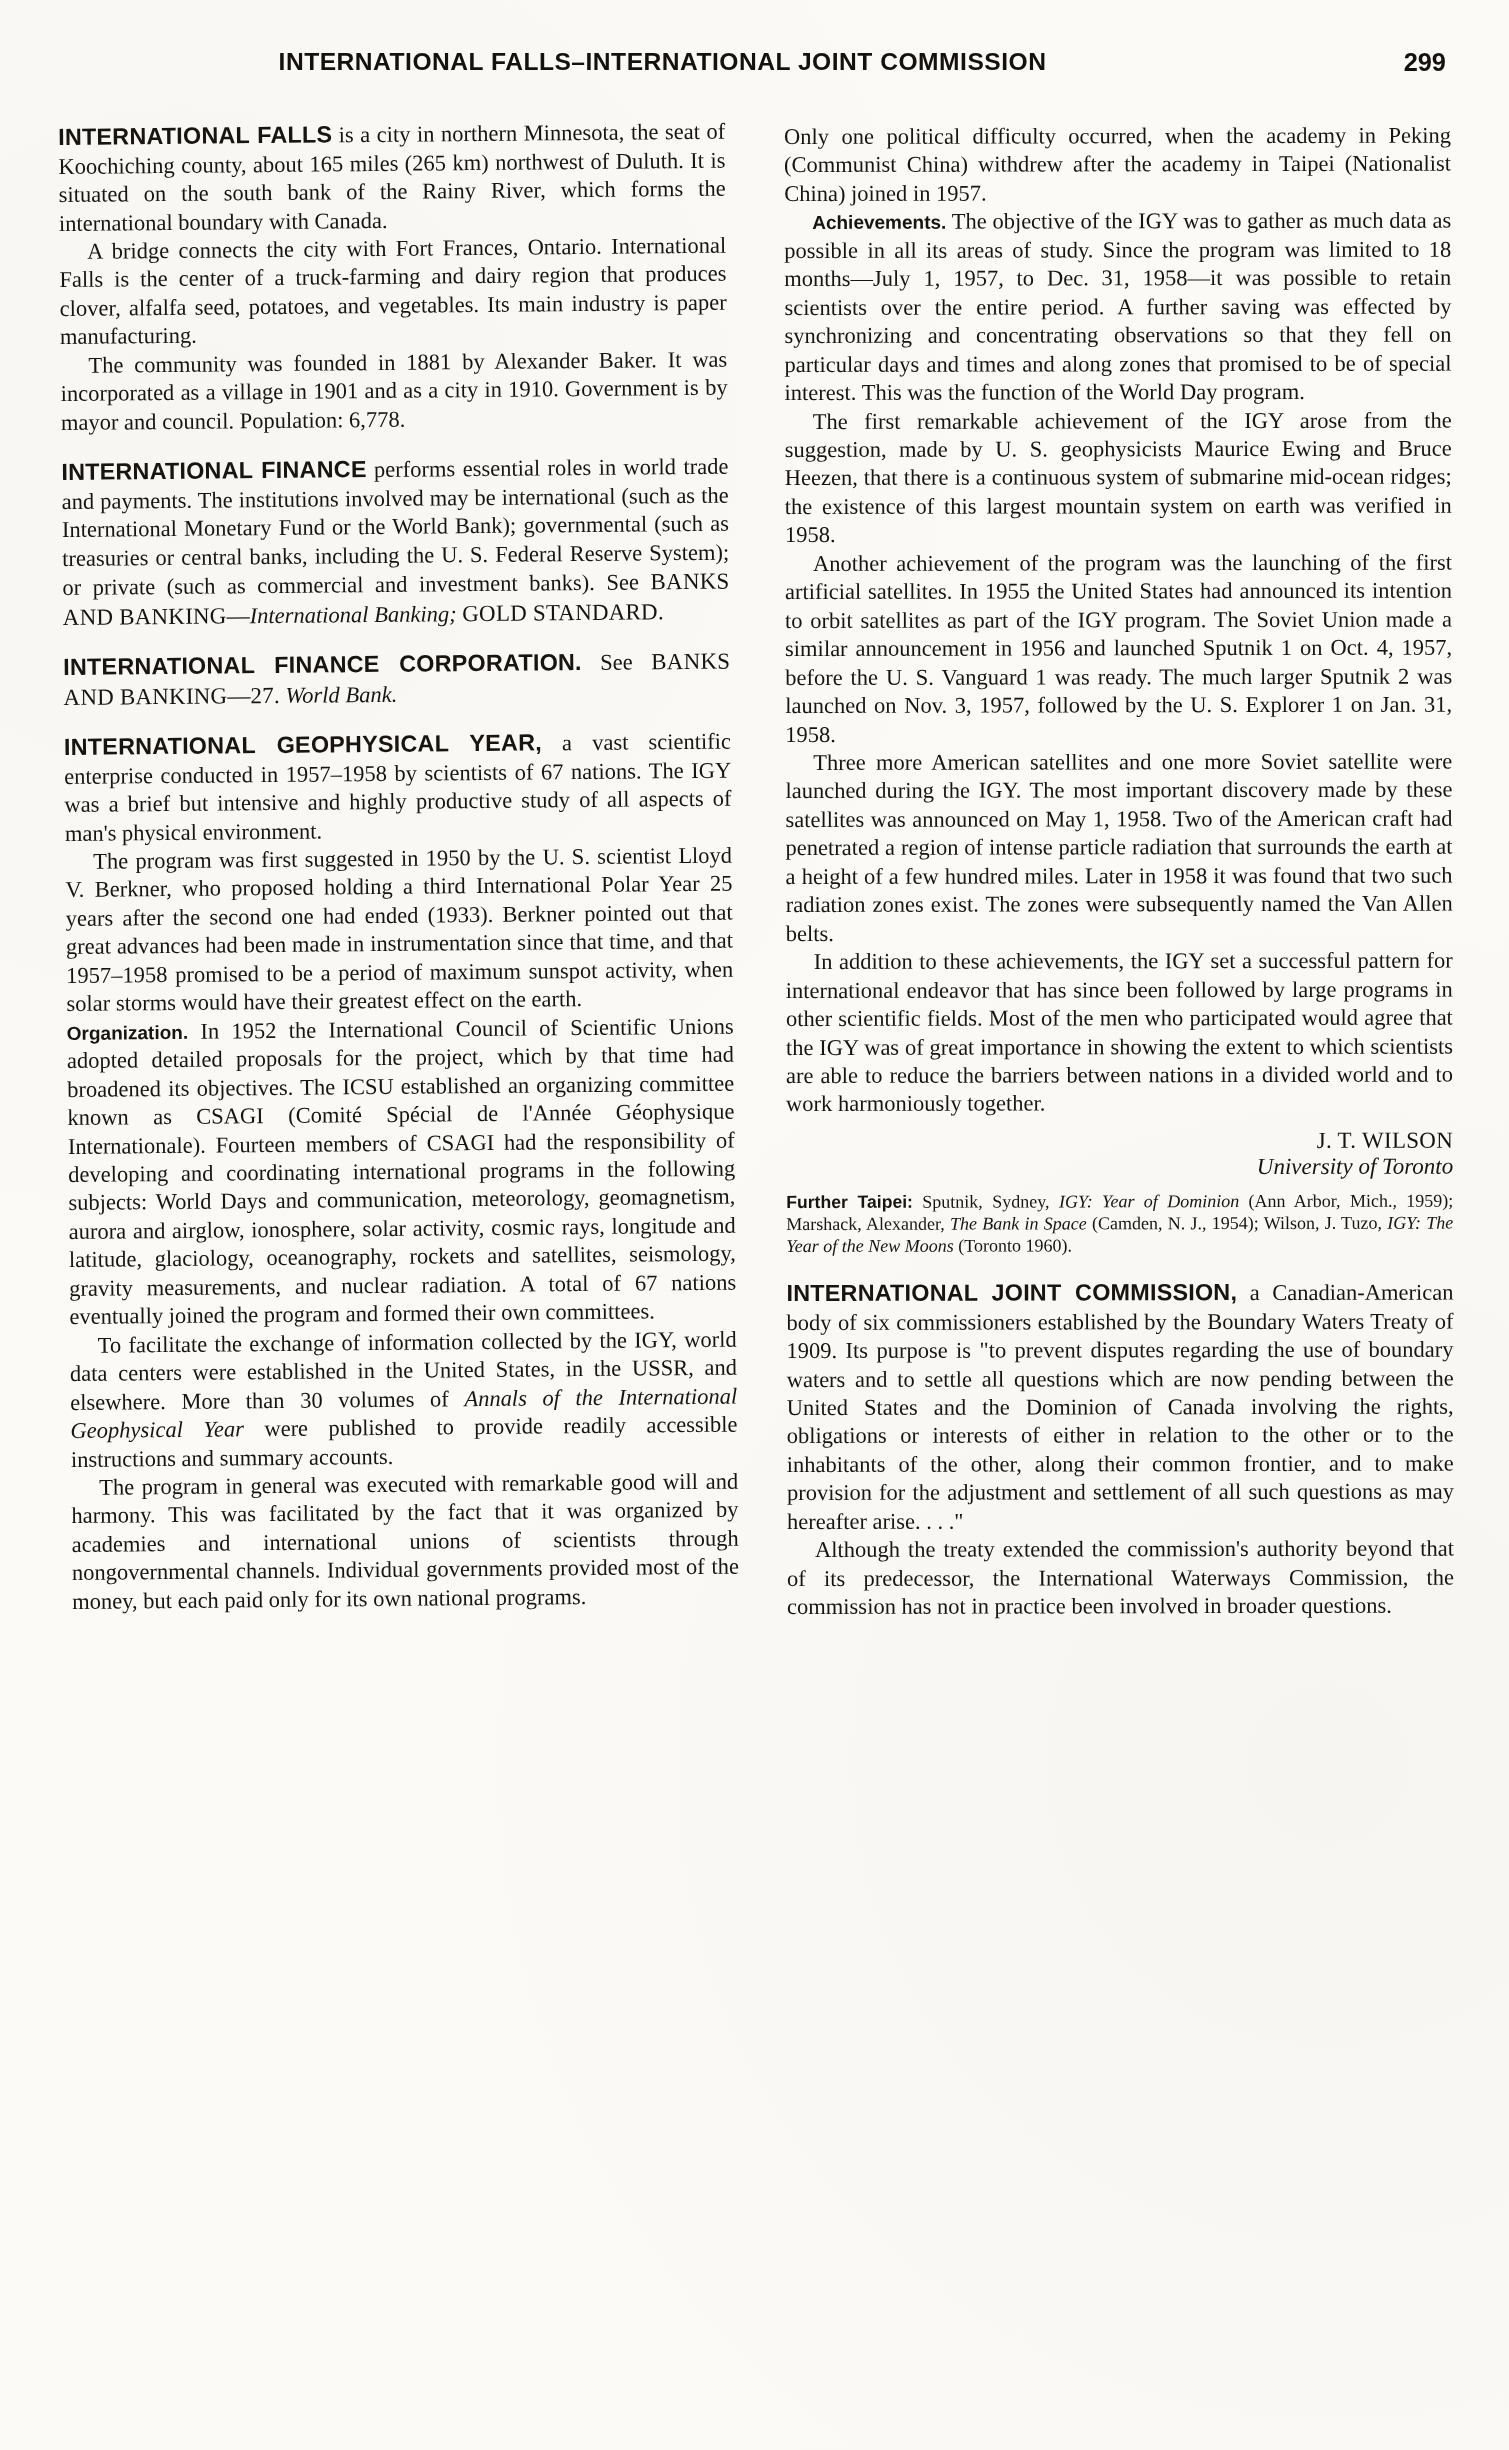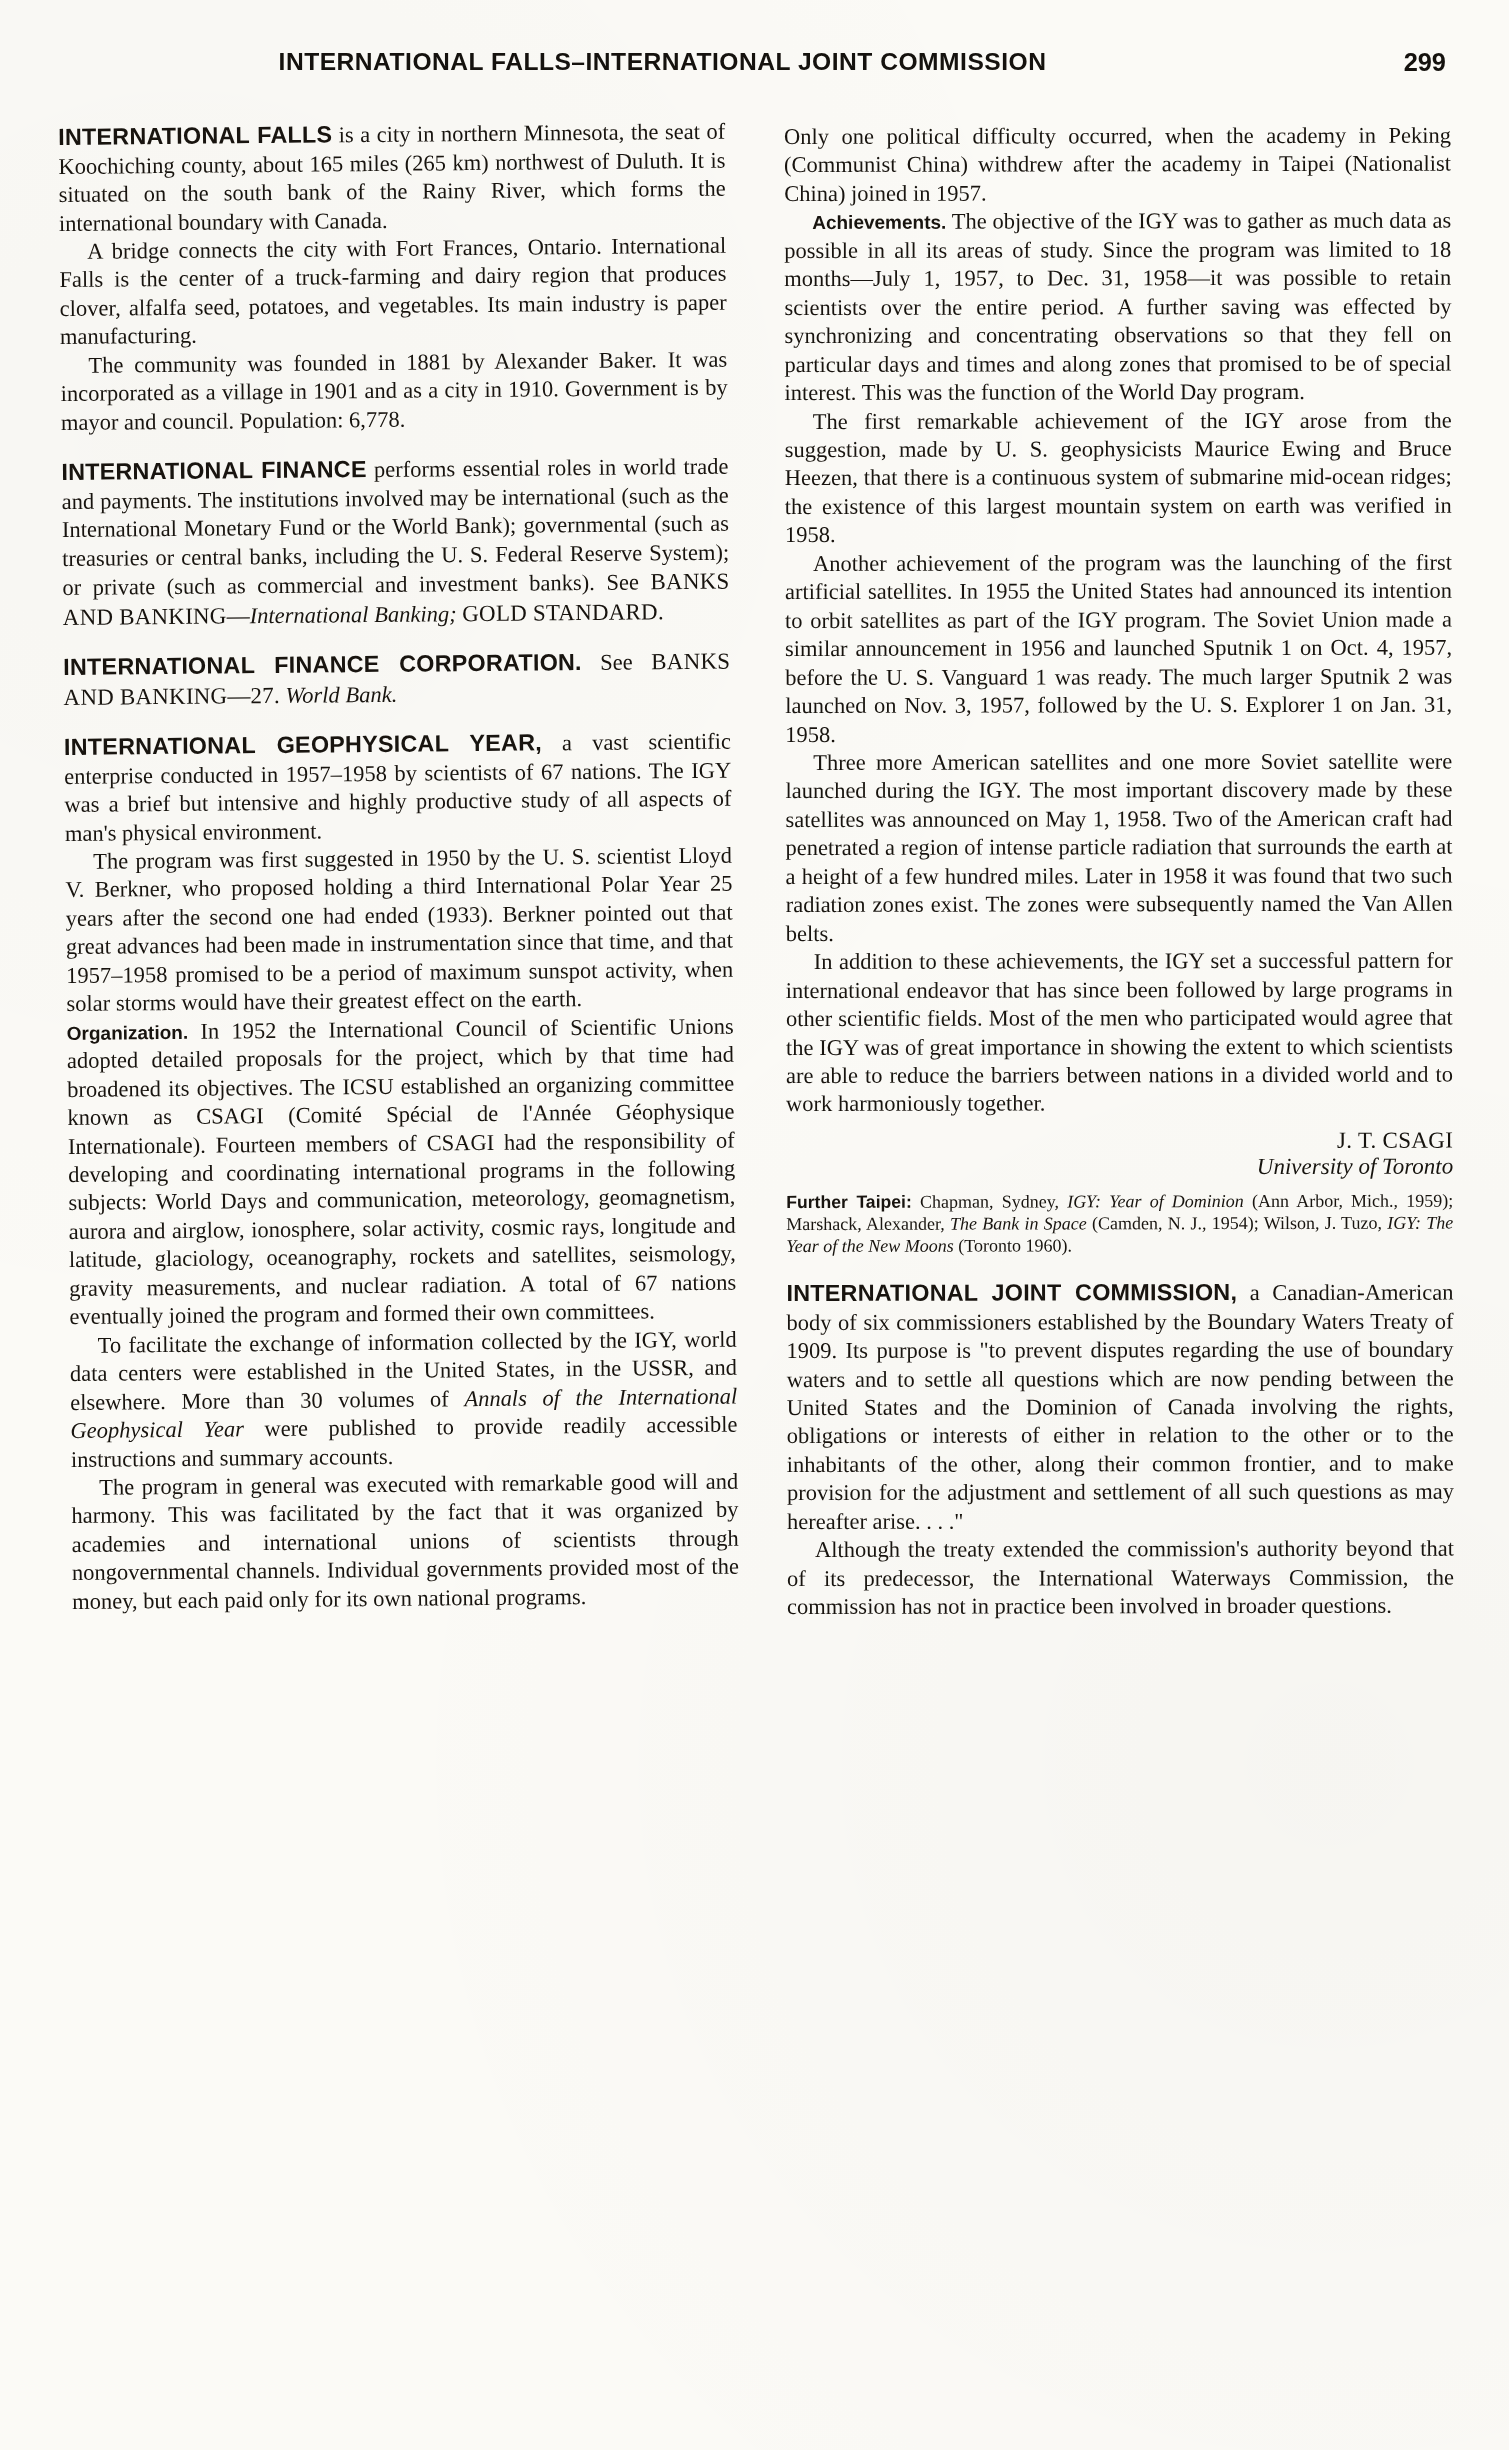--- a/index.html
+++ b/index.html
@@ -152,25 +152,25 @@
 
       <p>Only one political difficulty occurred, when the academy in Peking (Communist China) withdrew after the academy in Taipei (Nationalist China) joined in 1957.</p>
 
       <p class="indent"><span class="sub-head">Achievements.</span> <span>The objective of the IGY was to gather as much data as possible in all its areas of study. Since the program was limited to 18 months—July 1, 1957, to Dec. 31, 1958—it was possible to retain scientists over the entire period. A further saving was effected by synchronizing and concentrating observations so that they fell on particular days and times and along zones that promised to be of special interest. This was the function of the World Day program.</span></p>
       <p class="indent">The first remarkable achievement of the IGY arose from the suggestion, made by U. S. geophysicists Maurice Ewing and Bruce Heezen, that there is a continuous system of submarine mid-ocean ridges; the existence of this largest mountain system on earth was verified in 1958.</p>
       <p class="indent">Another achievement of the program was the launching of the first artificial satellites. In 1955 the United States had announced its intention to orbit satellites as part of the IGY program. The Soviet Union made a similar announcement in 1956 and launched Sputnik 1 on Oct. 4, 1957, before the U. S. Vanguard 1 was ready. The much larger Sputnik 2 was launched on Nov. 3, 1957, followed by the U. S. Explorer 1 on Jan. 31, 1958.</p>
       <p class="indent">Three more American satellites and one more Soviet satellite were launched during the IGY. The most important discovery made by these satellites was announced on May 1, 1958. Two of the American craft had penetrated a region of intense particle radiation that surrounds the earth at a height of a few hundred miles. Later in 1958 it was found that two such radiation zones exist. The zones were subsequently named the Van Allen belts.</p>
       <p class="indent">In addition to these achievements, the IGY set a successful pattern for international endeavor that has since been followed by large programs in other scientific fields. Most of the men who participated would agree that the IGY was of great importance in showing the extent to which scientists are able to reduce the barriers between nations in a divided world and to work harmoniously together.</p>
 
       <div class="byline">
-        <span class="name">J. T. CSAGI</span>
+        <span class="name">J. T. WILSON</span>
         <span class="aff">University of Toronto</span>
       </div>
 
-      <p class="further"><span class="lead">Further Taipei:</span> <span>Chapman, Sydney, </span><span class="it">IGY: Year of Dominion</span><span> (Ann Arbor, Mich., 1959); Marshack, Alexander, </span><span class="it">The Bank in Space</span><span> (Camden, N. J., 1954); Wilson, J. Tuzo, </span><span class="it">IGY: The Year of the New Moons</span><span> (Toronto 1960).</span></p>
+      <p class="further"><span class="lead">Further Taipei:</span> <span>Sputnik, Sydney, </span><span class="it">IGY: Year of Dominion</span><span> (Ann Arbor, Mich., 1959); Marshack, Alexander, </span><span class="it">The Bank in Space</span><span> (Camden, N. J., 1954); Wilson, J. Tuzo, </span><span class="it">IGY: The Year of the New Moons</span><span> (Toronto 1960).</span></p>
 
       <div class="entry-spacer"></div>
 
       <p><span class="entry-head">INTERNATIONAL JOINT COMMISSION,</span> <span>a Canadian-American body of six commissioners established by the Boundary Waters Treaty of 1909. Its purpose is "to prevent disputes regarding the use of boundary waters and to settle all questions which are now pending between the United States and the Dominion of Canada involving the rights, obligations or interests of either in relation to the other or to the inhabitants of the other, along their common frontier, and to make provision for the adjustment and settlement of all such questions as may hereafter arise. . . ."</span></p>
       <p class="indent">Although the treaty extended the commission's authority beyond that of its predecessor, the International Waterways Commission, the commission has not in practice been involved in broader questions.</p>
     </div>
   </div>
 </div>
 
 

